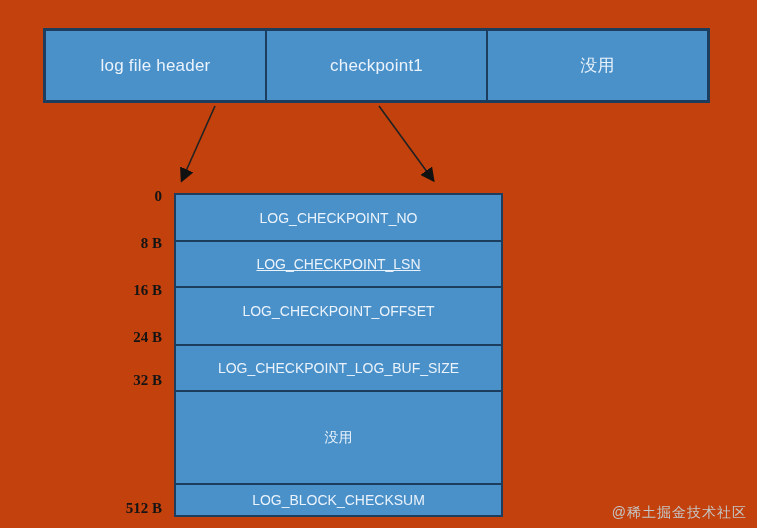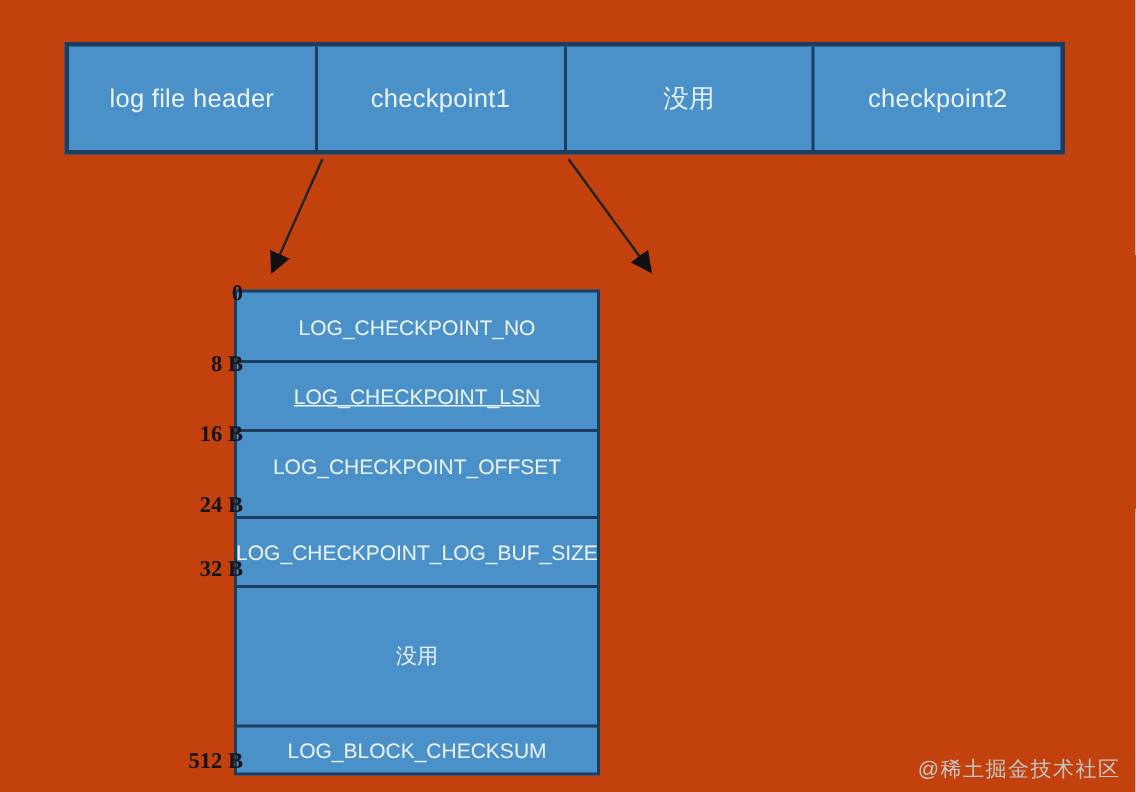--- a/index.html
+++ b/index.html
@@ -46,22 +46,22 @@
   svg.arrows {
     position: absolute;
     left: 0; top: 0;
     width: 757px; height: 528px;
     pointer-events: none;
   }
 
   
   .cpblock {
     position: absolute;
-    left: 156px; top: 193px;
-    width: 244px;
+    left: 174px; top: 193px;
+    width: 329px;
     box-sizing: border-box;
     background: var(--block-fill);
     border: 2px solid var(--border-col);
   }
   .cpblock .drow {
     display: flex;
     align-items: center;
     justify-content: center;
     color: var(--cell-text);
     font-size: 14px;
@@ -107,21 +107,20 @@
 </style>
 </head>
 <body>
 
 <div id="stage">
 
   <div class="topbar">
     <div class="cell">log file header</div>
     <div class="cell">checkpoint1</div>
     <div class="cell">没用</div>
-    <div class="cell">checkpoint2</div>
   </div>
 
   <svg class="arrows" viewBox="0 0 757 528" xmlns="http://www.w3.org/2000/svg">
     <defs>
       <marker id="ah" viewBox="0 0 10 10" refX="8" refY="5" markerWidth="9" markerHeight="9" orient="auto">
         <path d="M0,0 L10,5 L0,10 z" fill="#111111"></path>
       </marker>
     </defs>
     <line x1="215" y1="106" x2="182" y2="180" stroke="#222222" stroke-width="1.6" marker-end="url(#ah)"></line>
     <line x1="379" y1="106" x2="433" y2="180" stroke="#222222" stroke-width="1.6" marker-end="url(#ah)"></line>

